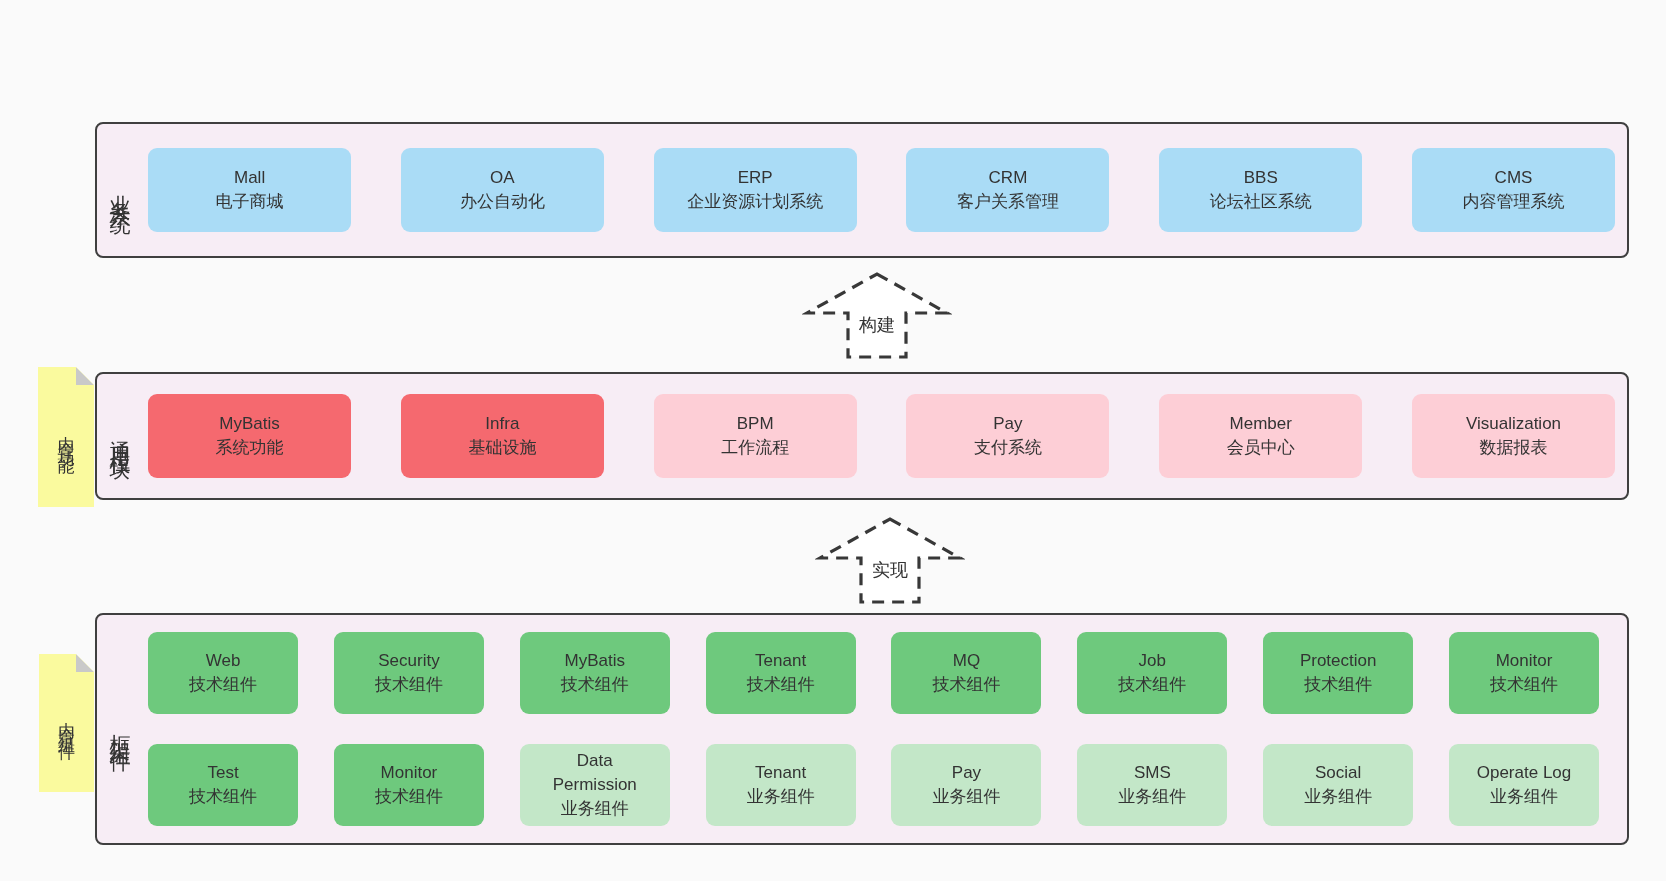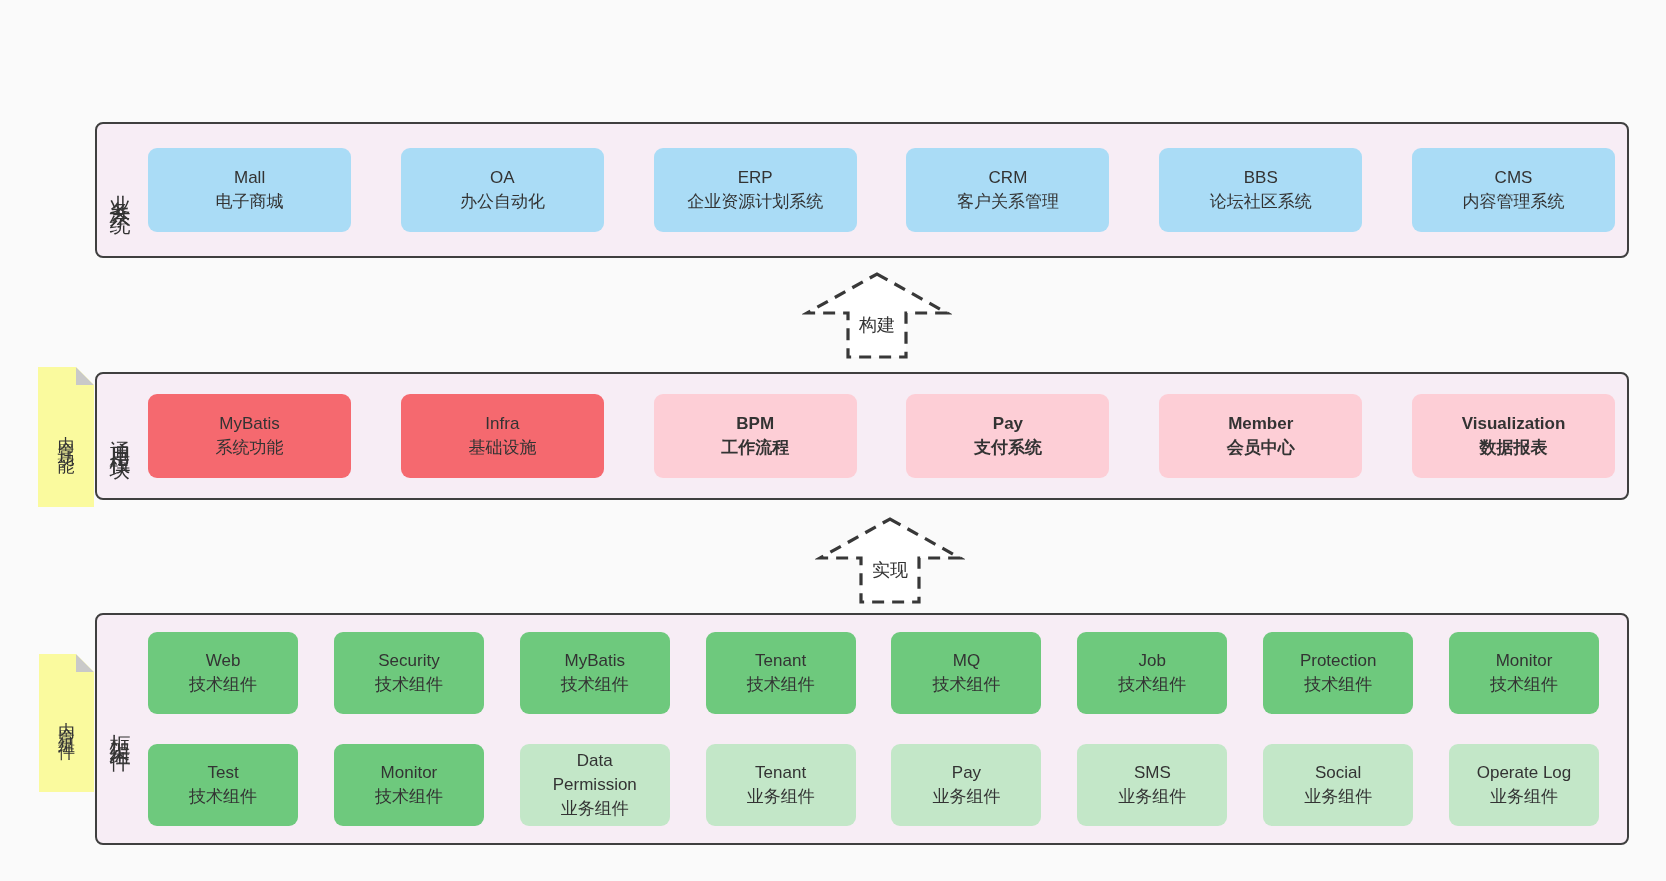--- a/index.html
+++ b/index.html
@@ -38,21 +38,21 @@
   .box {
     box-sizing:border-box; display:flex; flex-direction:column;
     align-items:center; justify-content:center; text-align:center;
     font-size:17px; line-height:24px; border-radius:9px; color:#333;
   }
   .box-lg { width:203px; height:84px; }
   .box-sm { width:150px; height:82px; }
 
   .blue        { background:#aadcf6; }
   .red         { background:#f5696f; }
-  .pink        { background:#fdced6;font-weight:bold; }
+  .pink        { background:#fdced6; }
   .green       { background:#6ec97d; }
   .green-light { background:#c3e7c8; }
 
   .box-en, .box-zh { display:block; }
   .wrap .box-en { max-width:106px; }
 
   
   .sticky {
     position:absolute; background:#fafa9e; z-index:1;
     display:flex; align-items:center; justify-content:center;

